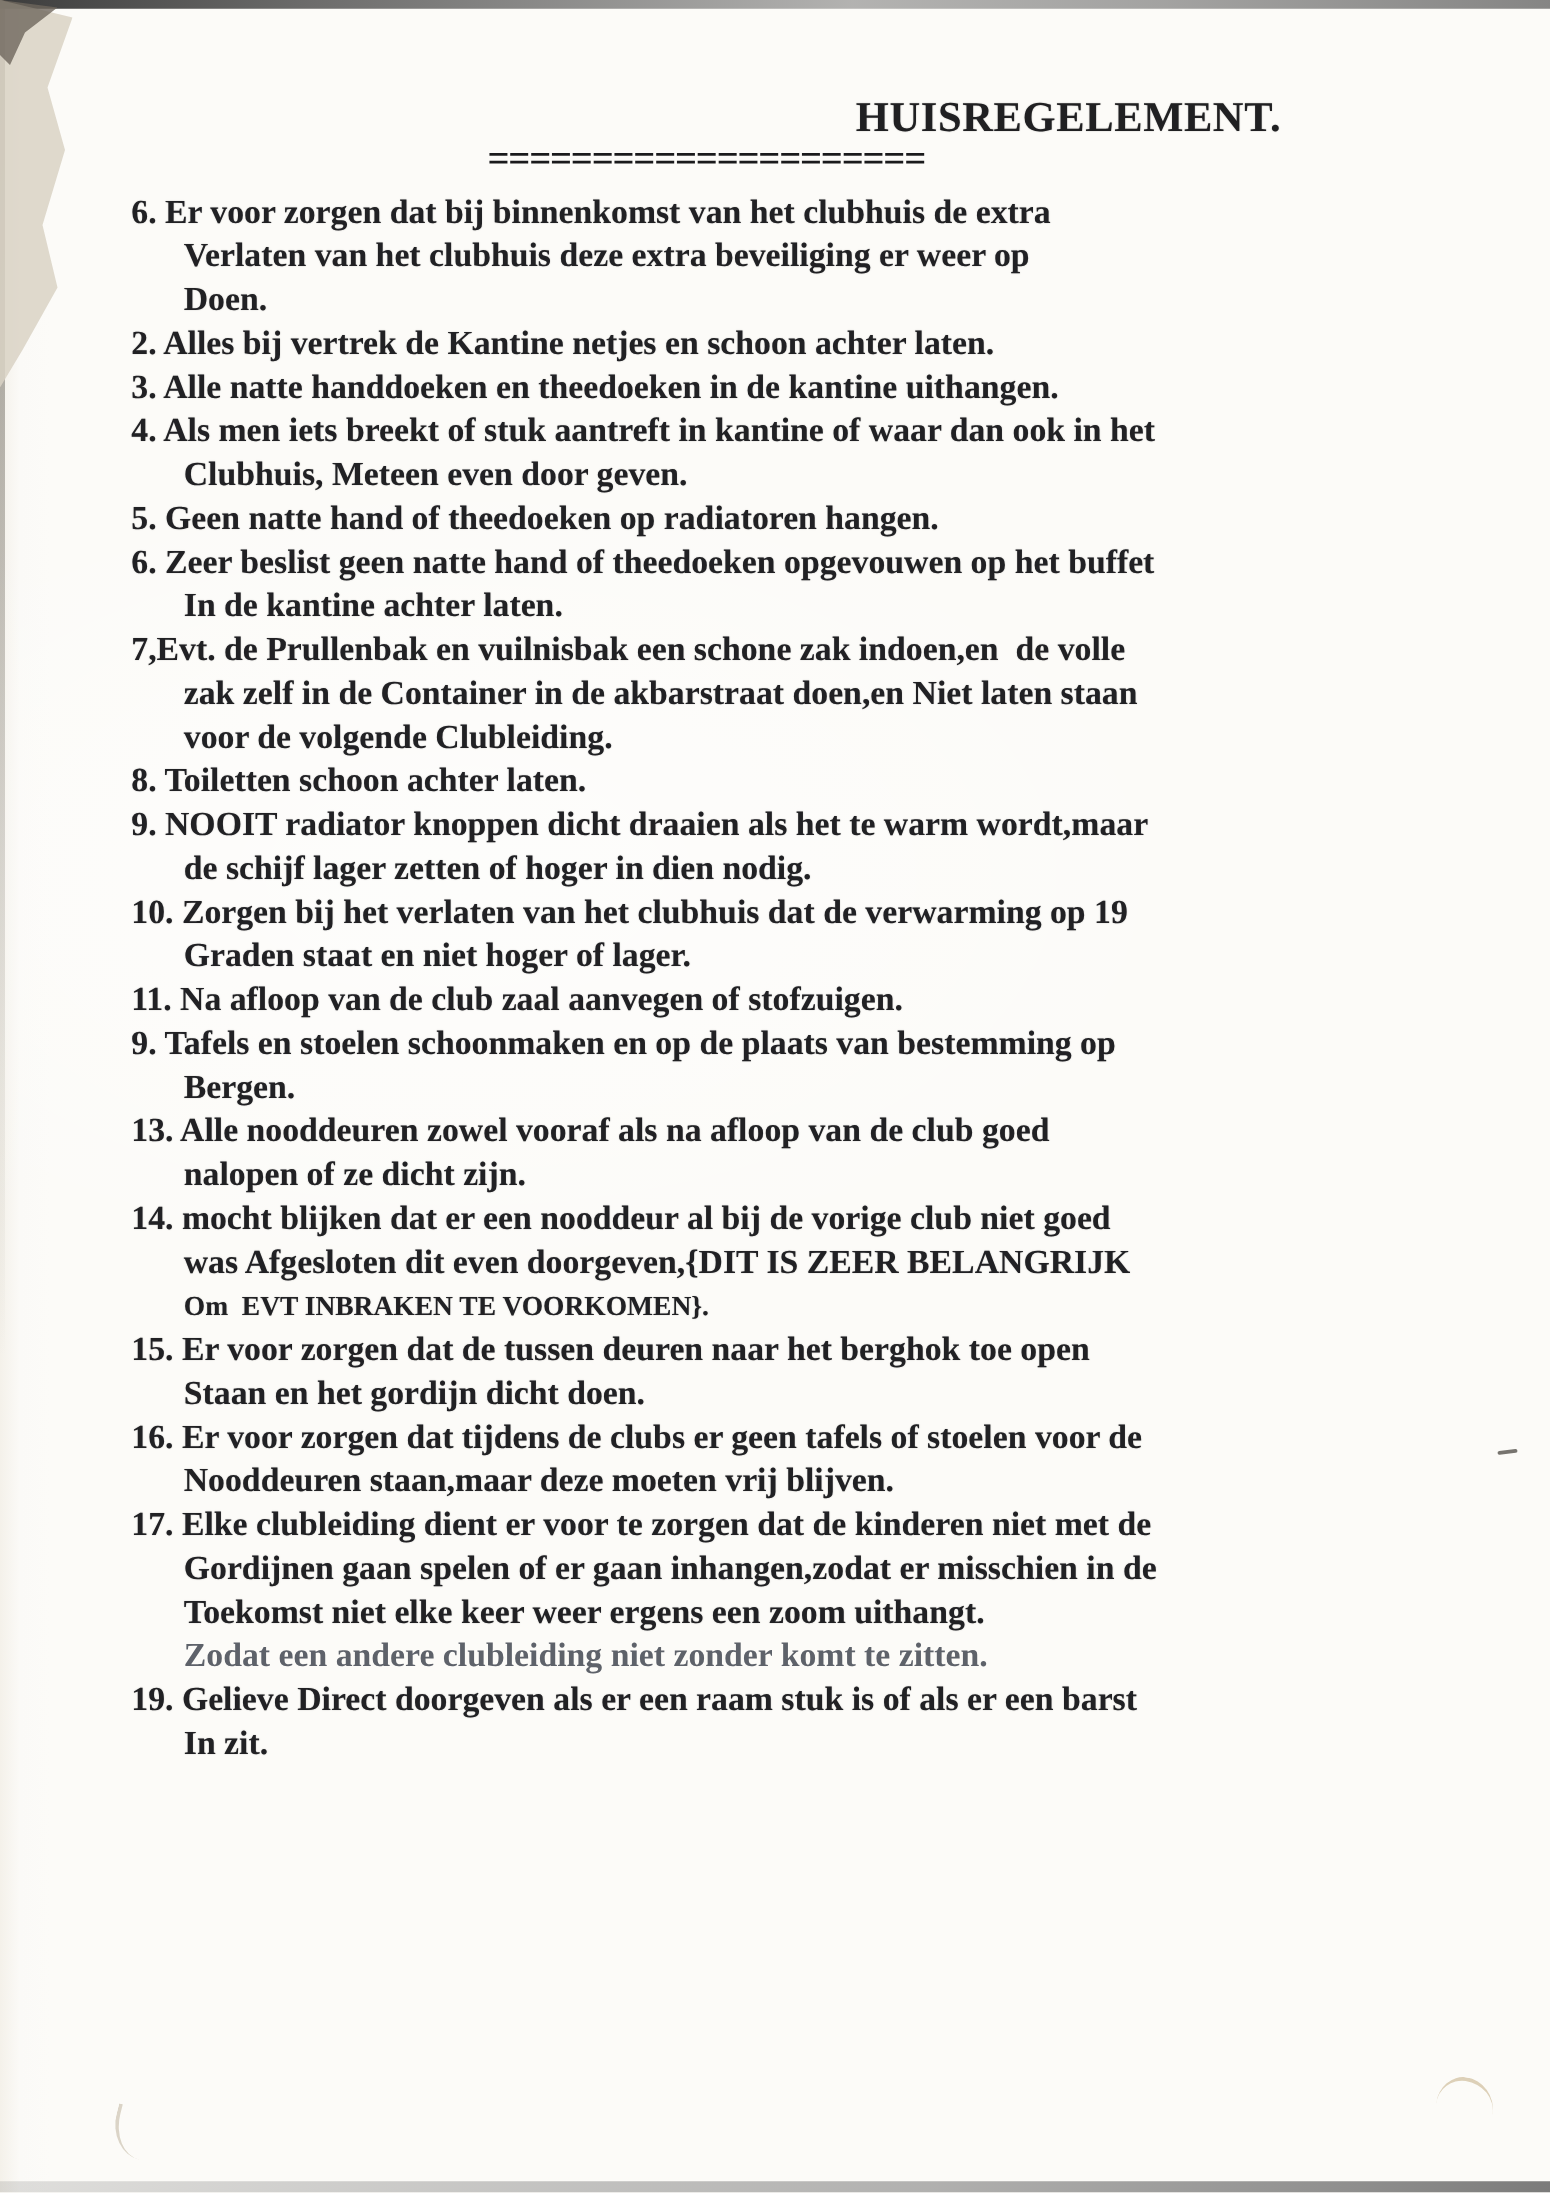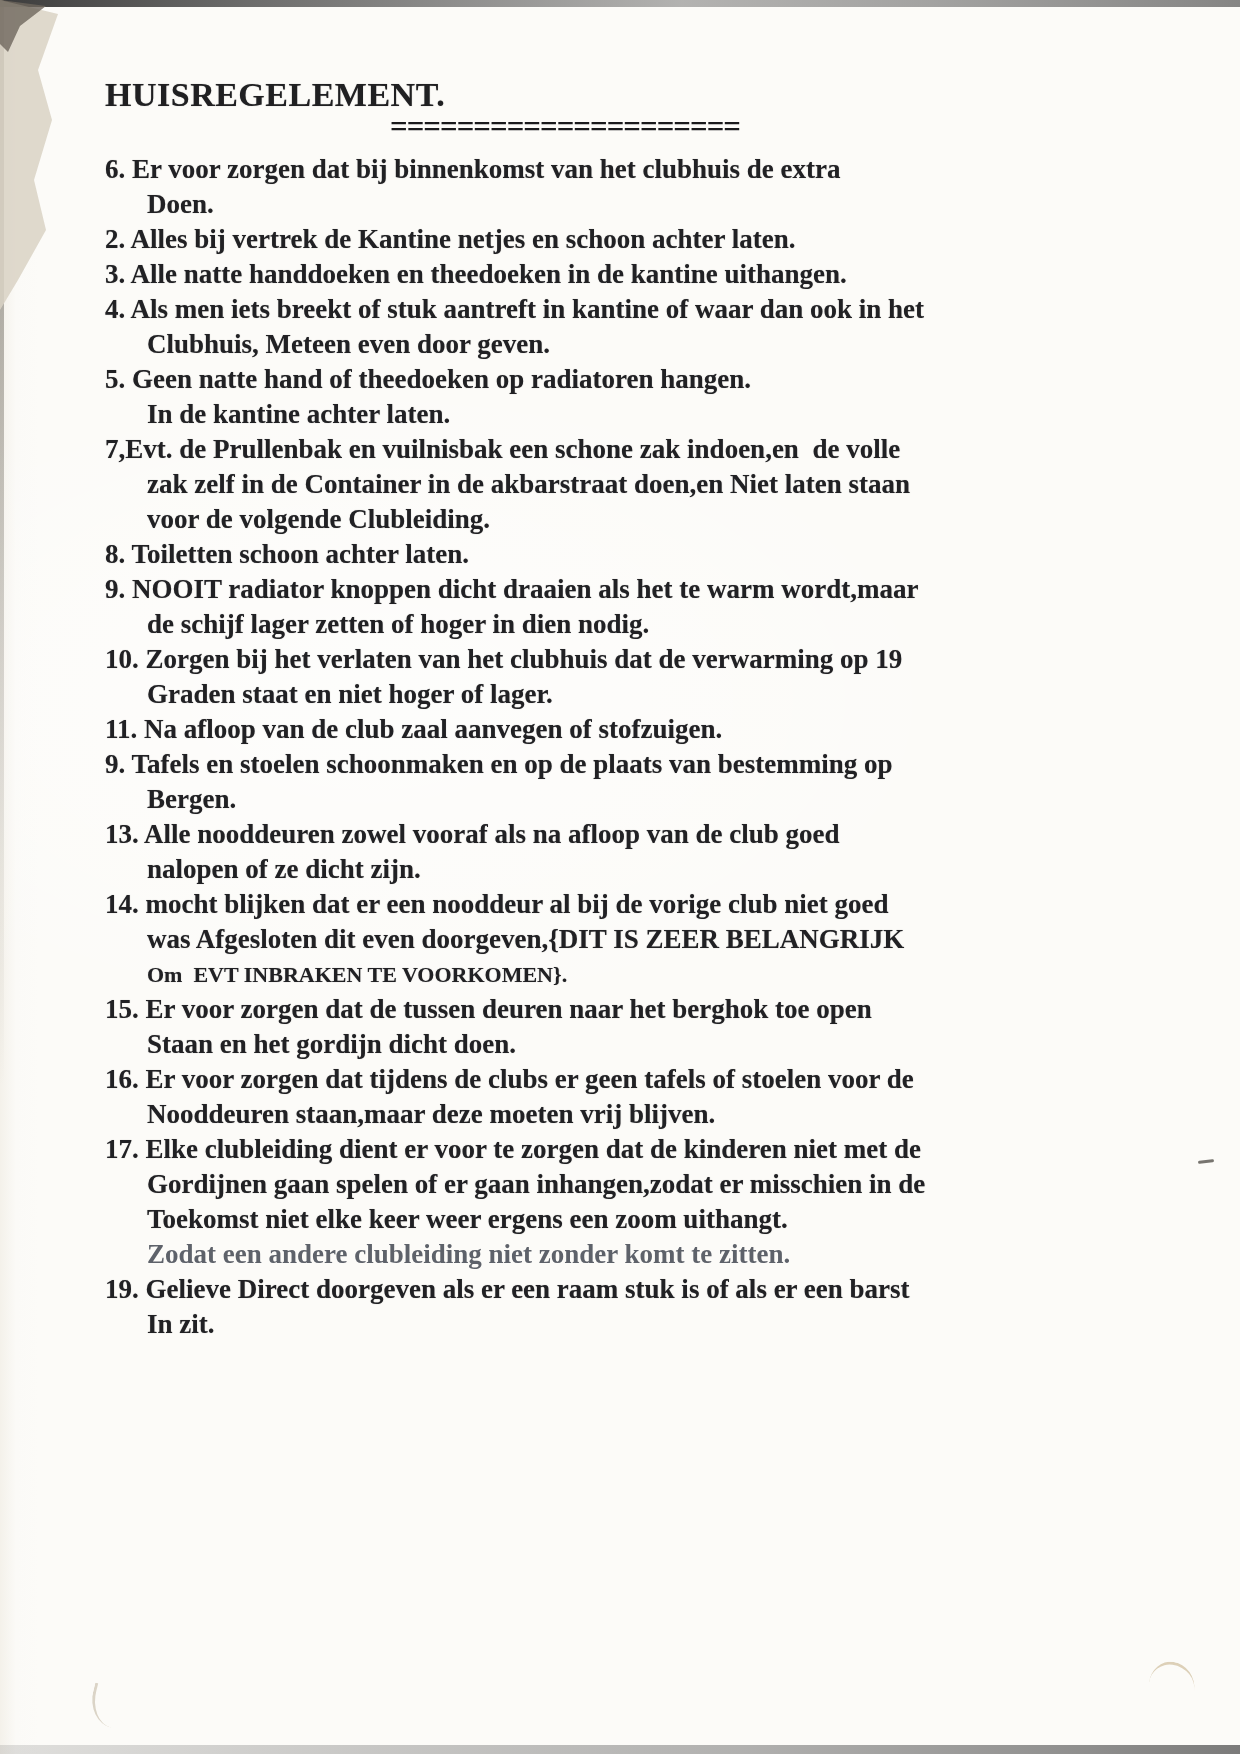--- a/index.html
+++ b/index.html
@@ -70,21 +70,21 @@
   }
 
   
   .content {
     position: absolute;
     top: 0; left: 105px;
     width: 920px;
   }
   .title {
     margin: 76px 0 0 0;
-    text-align: left;
+    text-align: right;
     font-size: 34px;
     font-weight: 700;
     letter-spacing: 0.5px;
     color: #202022;
     text-shadow: 0 0 1px rgba(30,30,30,0.4);
   }
   .title-underline {
     margin-top: 2px;
     text-align: center;
     font-size: 31px;
@@ -120,36 +120,38 @@
   <div class="pen-dash"></div>
   <div class="smudge-right"></div>
   <div class="smudge-bottom-left"></div>
 
   <div class="content">
     <h1 class="title">HUISREGELEMENT.</h1>
     <div class="title-underline">=====================</div>
     <div class="rules">
         <div class="rule">
           <div class="line">6. Er voor zorgen dat bij binnenkomst van het clubhuis de extra</div>
+          <div class="line cont">Verlaten van het clubhuis deze extra beveiliging er weer op</div>
           <div class="line cont">Doen.</div>
         </div>
         <div class="rule">
           <div class="line">2. Alles bij vertrek de Kantine netjes en schoon achter laten.</div>
         </div>
         <div class="rule">
           <div class="line">3. Alle natte handdoeken en theedoeken in de kantine uithangen.</div>
         </div>
         <div class="rule">
           <div class="line">4. Als men iets breekt of stuk aantreft in kantine of waar dan ook in het</div>
           <div class="line cont">Clubhuis, Meteen even door geven.</div>
         </div>
         <div class="rule">
           <div class="line">5. Geen natte hand of theedoeken op radiatoren hangen.</div>
         </div>
         <div class="rule">
+          <div class="line">6. Zeer beslist geen natte hand of theedoeken opgevouwen op het buffet</div>
           <div class="line cont">In de kantine achter laten.</div>
         </div>
         <div class="rule">
           <div class="line">7,Evt. de Prullenbak en vuilnisbak een schone zak indoen,en  de volle</div>
           <div class="line cont">zak zelf in de Container in de akbarstraat doen,en Niet laten staan</div>
           <div class="line cont">voor de volgende Clubleiding.</div>
         </div>
         <div class="rule">
           <div class="line">8. Toiletten schoon achter laten.</div>
         </div>

